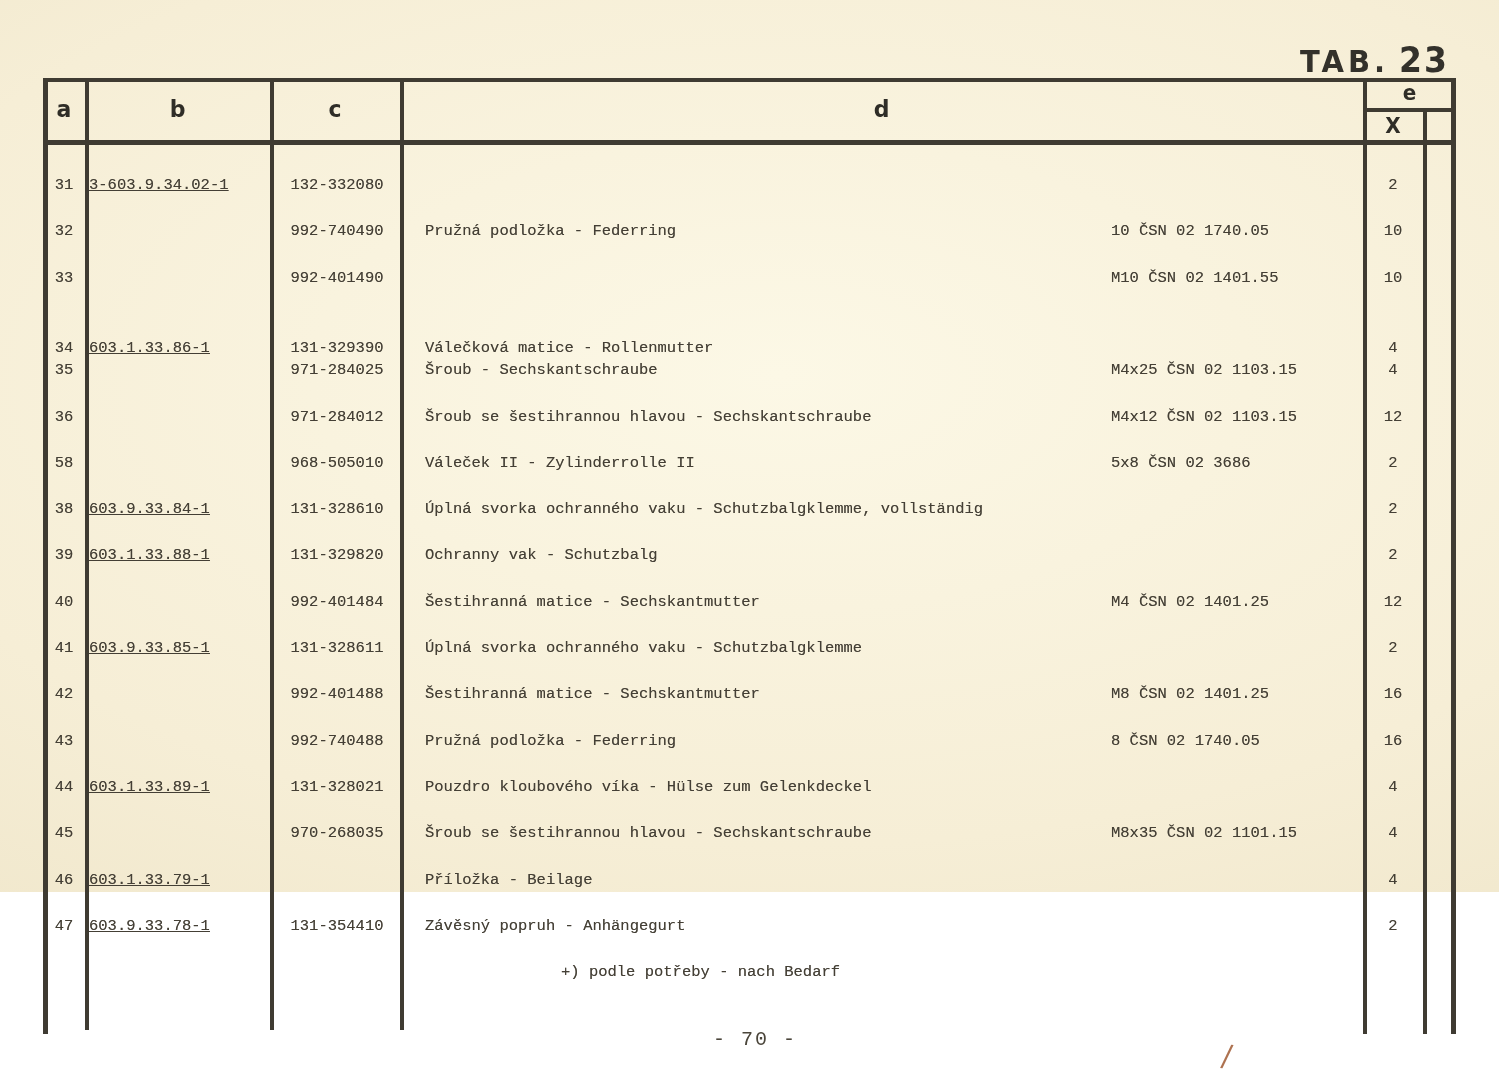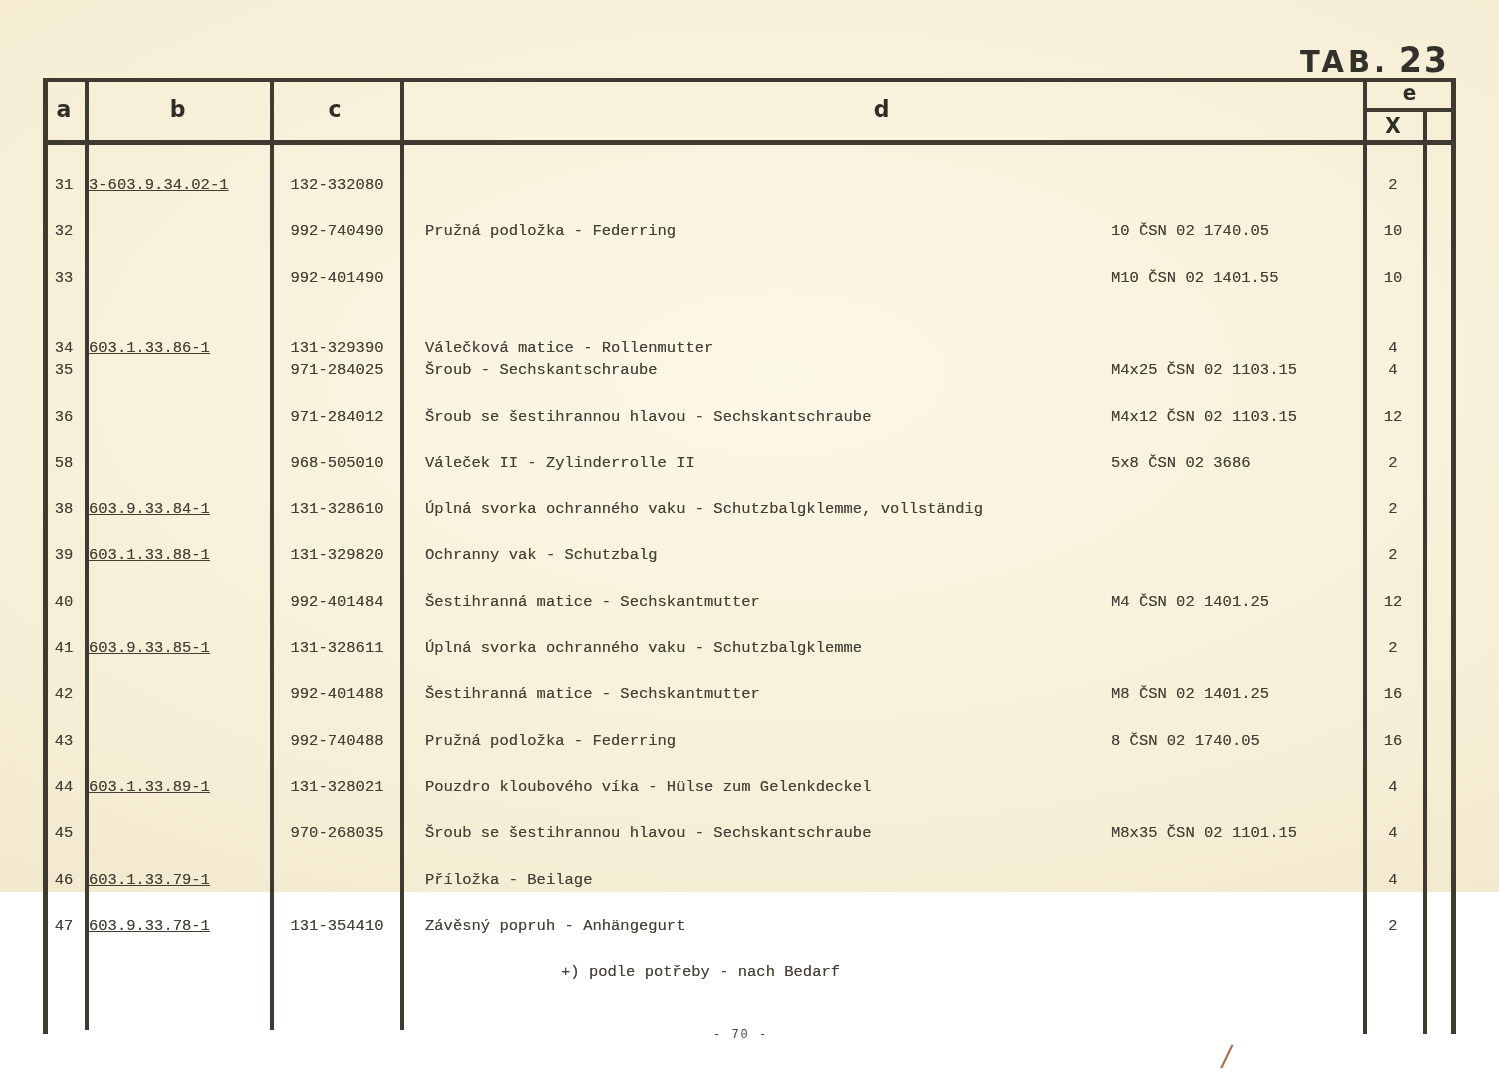--- a/index.html
+++ b/index.html
@@ -48,21 +48,21 @@
   .col-spec{left:1068px;}
   .col-qty{left:1320px;width:60px;text-align:center;}
   .footnote{
     position:absolute;left:518px;top:884px;height:21px;line-height:21px;
     font-size:15.5px;color:#443f35;white-space:nowrap;
     text-shadow:0 0 0.5px rgba(62,58,49,.55);
   }
   
   .page-number{
     position:absolute;left:713px;top:1028px;
-    font-size:12px;color:#4a453a;letter-spacing:2px;white-space:nowrap;
+    font-size:20px;color:#4a453a;letter-spacing:2px;white-space:nowrap;
   }
   .pen-mark{
     position:absolute;left:1222px;top:1038px;
     font-family:"DejaVu Serif","Liberation Serif",serif;
     font-size:30px;color:#a05a32;opacity:.85;
     transform:rotate(8deg);
   }
 </style>
 </head>
 <body>

